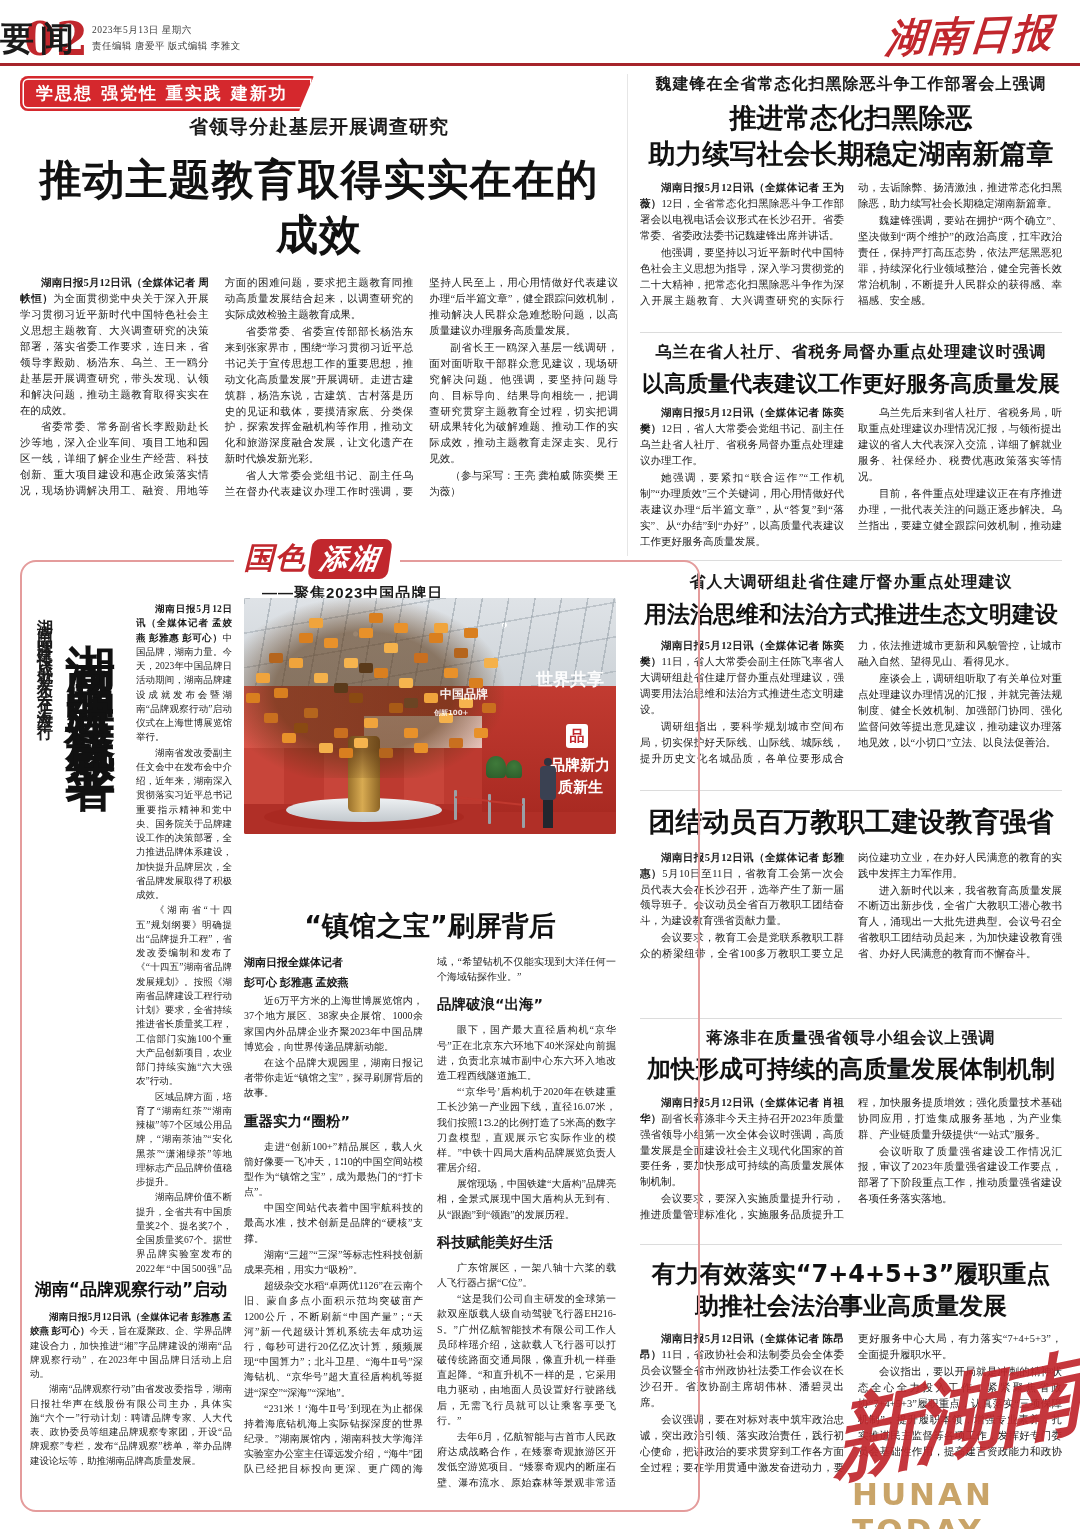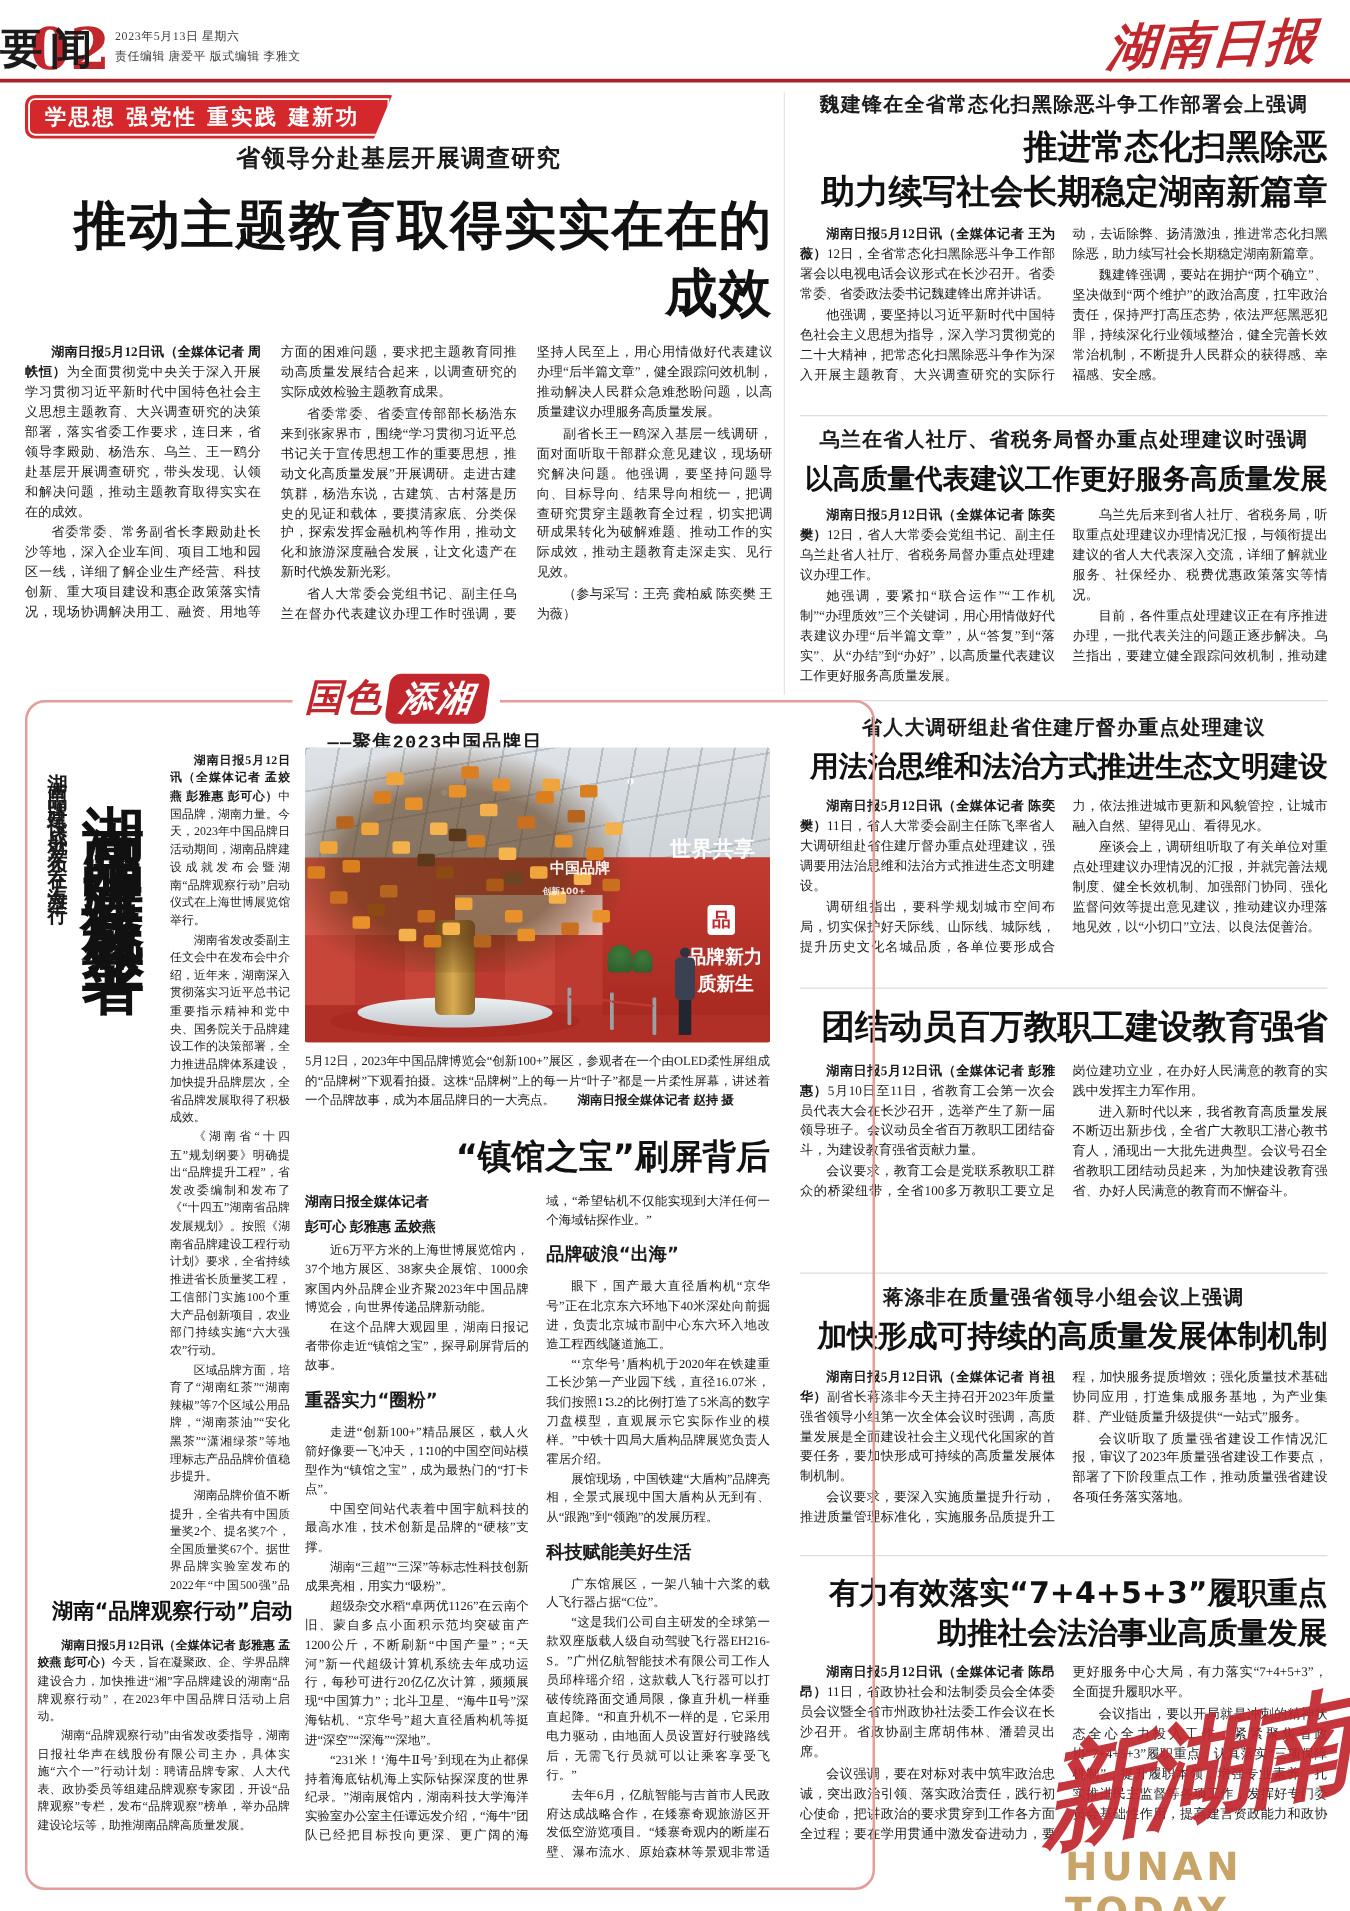--- a/index.html
+++ b/index.html
@@ -16,41 +16,41 @@
   .top-rule{height:2.5px;background:#a6242a}
   
   .banner{background:#d5282d;color:#fff;font-family:"DejaVu Sans","Liberation Sans",sans-serif;
           font-weight:bold;font-size:17px;letter-spacing:2px;padding:6px 26px 6px 16px;
           border-radius:8px 2px 2px 8px;clip-path:polygon(0 0,100% 0,95% 100%,0 100%);
           box-shadow:inset 0 0 0 2.5px #d5282d, inset 0 0 0 4px #fff}
   
   .kicker{font-size:16px;font-weight:bold;text-align:center;letter-spacing:1px}
   .kicker:empty{display:none}
   .headline{font-family:"DejaVu Sans","Liberation Sans",sans-serif;font-weight:900;
-            text-align:right;line-height:1.32;white-space:pre-line;color:#111}
+            text-align:center;line-height:1.32;white-space:pre-line;color:#111}
   .body{font-size:10.5px;line-height:1.52;text-align:justify;overflow:hidden}
   .cols2{column-count:2;column-gap:14px}
   .cols3{column-count:3;column-gap:16px}
   .plist{display:contents}
   .bp{text-indent:2em;text-align:justify;margin-bottom:1px}
   .byline{font-weight:bold}
   .rep{font-weight:bold;text-indent:0;font-size:11px;line-height:1.6;margin-bottom:2px}
   .sub{font-family:"DejaVu Sans","Liberation Sans",sans-serif;font-weight:bold;font-size:14.5px;
        text-align:left;text-indent:0;margin:9px 0 7px;break-inside:avoid}
   .sep{position:absolute;left:640px;width:422px;border-top:1px solid #dcdcdc}
   .vline{position:absolute;width:1px;background:#e6e6e6}
   
   .brand-box{border:2px solid #e49c9c;border-radius:16px}
   .brand-logo{background:#fff;padding:2px 10px;display:flex;align-items:center;gap:4px}
   .logo-cn1{color:#c1272d;font-size:30px;font-weight:900;font-style:italic;
             font-family:"DejaVu Sans",sans-serif;letter-spacing:1px}
   .logo-cn2{color:#fff;background:#c1272d;font-size:28px;font-weight:900;font-style:italic;
             font-family:"DejaVu Sans",sans-serif;padding:1px 10px;border-radius:8px;
             transform:skewX(-8deg);letter-spacing:2px}
-  .logo-sub{font-size:15px;font-weight:bold;font-family:Liberation Mono, monospace;letter-spacing:1px}
+  .logo-sub{font-size:15px;font-weight:bold;font-family:Liberation Sans, sans-serif;letter-spacing:1px}
   .vert{writing-mode:vertical-rl}
   .v-kicker{font-size:16px;font-weight:bold;letter-spacing:7px}
   .v-headline{font-size:50px;font-weight:900;font-family:"DejaVu Sans","Liberation Sans",sans-serif;
               letter-spacing:13px;color:#111}
   .smallbody{font-size:9.5px;line-height:1.5;text-align:justify;overflow:hidden}
   .caption{font-size:10px;line-height:1.55;text-align:justify}
   .caption .cap-credit{font-weight:bold;padding-left:18px}
   
   .photo{overflow:hidden;border-radius:2px;background:#e8ebee}
   .ph-ceiling{position:absolute;left:0;top:0;width:100%;height:90px;
@@ -235,23 +235,20 @@
     <div class="stan" style="left:210px;top:192px"></div>
     <div class="stan" style="left:244px;top:196px"></div>
     <div class="stan" style="left:278px;top:200px"></div>
     <div class="rope" style="left:211px;top:200px;width:34px;transform:rotate(6deg)"></div>
     <div class="rope" style="left:245px;top:204px;width:34px;transform:rotate(6deg)"></div>
     <div class="photog-head" style="left:300px;top:160px"></div>
     <div class="photog-body" style="left:296px;top:168px"></div>
     <div class="photog-legs" style="left:299px;top:202px"></div>
   </div>
 
-  <p class="abs caption" style="left:222px;top:280px;width:372px">
-    <span>5月12日，2023年中国品牌博览会“创新100+”展区，参观者在一个由OLED柔性屏组成的“品牌树”下观看拍摄。这株“品牌树”上的每一片“叶子”都是一片柔性屏幕，讲述着一个品牌故事，成为本届品牌日的一大亮点。</span><span class="cap-credit">湖南日报全媒体记者 赵持 摄</span>
-  </p>
 
   <h2 class="headline" style="position:absolute;left:222px;top:346px;width:372px;font-size:27px">“镇馆之宝”刷屏背后</h2>
   <div class="abs body cols2" style="left:222px;top:392px;width:372px;height:548px;font-size:10px">
     <div class="plist"><p class="bp rep">湖南日报全媒体记者</p><p class="bp rep">彭可心 彭雅惠 孟姣燕</p><p class="bp">近6万平方米的上海世博展览馆内，37个地方展区、38家央企展馆、1000余家国内外品牌企业齐聚2023年中国品牌博览会，向世界传递品牌新动能。</p><p class="bp">在这个品牌大观园里，湖南日报记者带你走近“镇馆之宝”，探寻刷屏背后的故事。</p><p class="bp sub">重器实力“圈粉”</p><p class="bp">走进“创新100+”精品展区，载人火箭好像要一飞冲天，1∶10的中国空间站模型作为“镇馆之宝”，成为最热门的“打卡点”。</p><p class="bp">中国空间站代表着中国宇航科技的最高水准，技术创新是品牌的“硬核”支撑。</p><p class="bp">湖南“三超”“三深”等标志性科技创新成果亮相，用实力“吸粉”。</p><p class="bp">超级杂交水稻“卓两优1126”在云南个旧、蒙自多点小面积示范均突破亩产1200公斤，不断刷新“中国产量”；“天河”新一代超级计算机系统去年成功运行，每秒可进行20亿亿次计算，频频展现“中国算力”；北斗卫星、“海牛Ⅱ号”深海钻机、“京华号”超大直径盾构机等挺进“深空”“深海”“深地”。</p><p class="bp">“231米！‘海牛Ⅱ号’到现在为止都保持着海底钻机海上实际钻探深度的世界纪录。”湖南展馆内，湖南科技大学海洋实验室办公室主任谭远发介绍，“海牛”团队已经把目标投向更深、更广阔的海域，“希望钻机不仅能实现到大洋任何一个海域钻探作业。”</p><p class="bp sub">品牌破浪“出海”</p><p class="bp">眼下，国产最大直径盾构机“京华号”正在北京东六环地下40米深处向前掘进，负责北京城市副中心东六环入地改造工程西线隧道施工。</p><p class="bp">“‘京华号’盾构机于2020年在铁建重工长沙第一产业园下线，直径16.07米，我们按照1∶3.2的比例打造了5米高的数字刀盘模型，直观展示它实际作业的模样。”中铁十四局大盾构品牌展览负责人霍居介绍。</p><p class="bp">展馆现场，中国铁建“大盾构”品牌亮相，全景式展现中国大盾构从无到有、从“跟跑”到“领跑”的发展历程。</p><p class="bp sub">科技赋能美好生活</p><p class="bp">广东馆展区，一架八轴十六桨的载人飞行器占据“C位”。</p><p class="bp">“这是我们公司自主研发的全球第一款双座版载人级自动驾驶飞行器EH216-S。”广州亿航智能技术有限公司工作人员邱梓瑶介绍，这款载人飞行器可以打破传统路面交通局限，像直升机一样垂直起降。“和直升机不一样的是，它采用电力驱动，由地面人员设置好行驶路线后，无需飞行员就可以让乘客享受飞行。”</p><p class="bp">去年6月，亿航智能与吉首市人民政府达成战略合作，在矮寨奇观旅游区开发低空游览项目。“矮寨奇观内的断崖石壁、瀑布流水、原始森林等景观非常适合空中观光。”亿航智能副总裁贺天星说，目前公司已成功在矮寨大桥、九龙溪峡谷等景点设置垂直起降站点，逐步开展空中游览试运行，为游客提供更新鲜、刺激的游览方式。</p></div>
   </div>
 </div>
 
 <div class="abs wm" style="left:830px;top:1358px">新湖南</div>
 <div class="abs wm-sub" style="left:852px;top:1476px">HUNAN TODAY</div>
 

